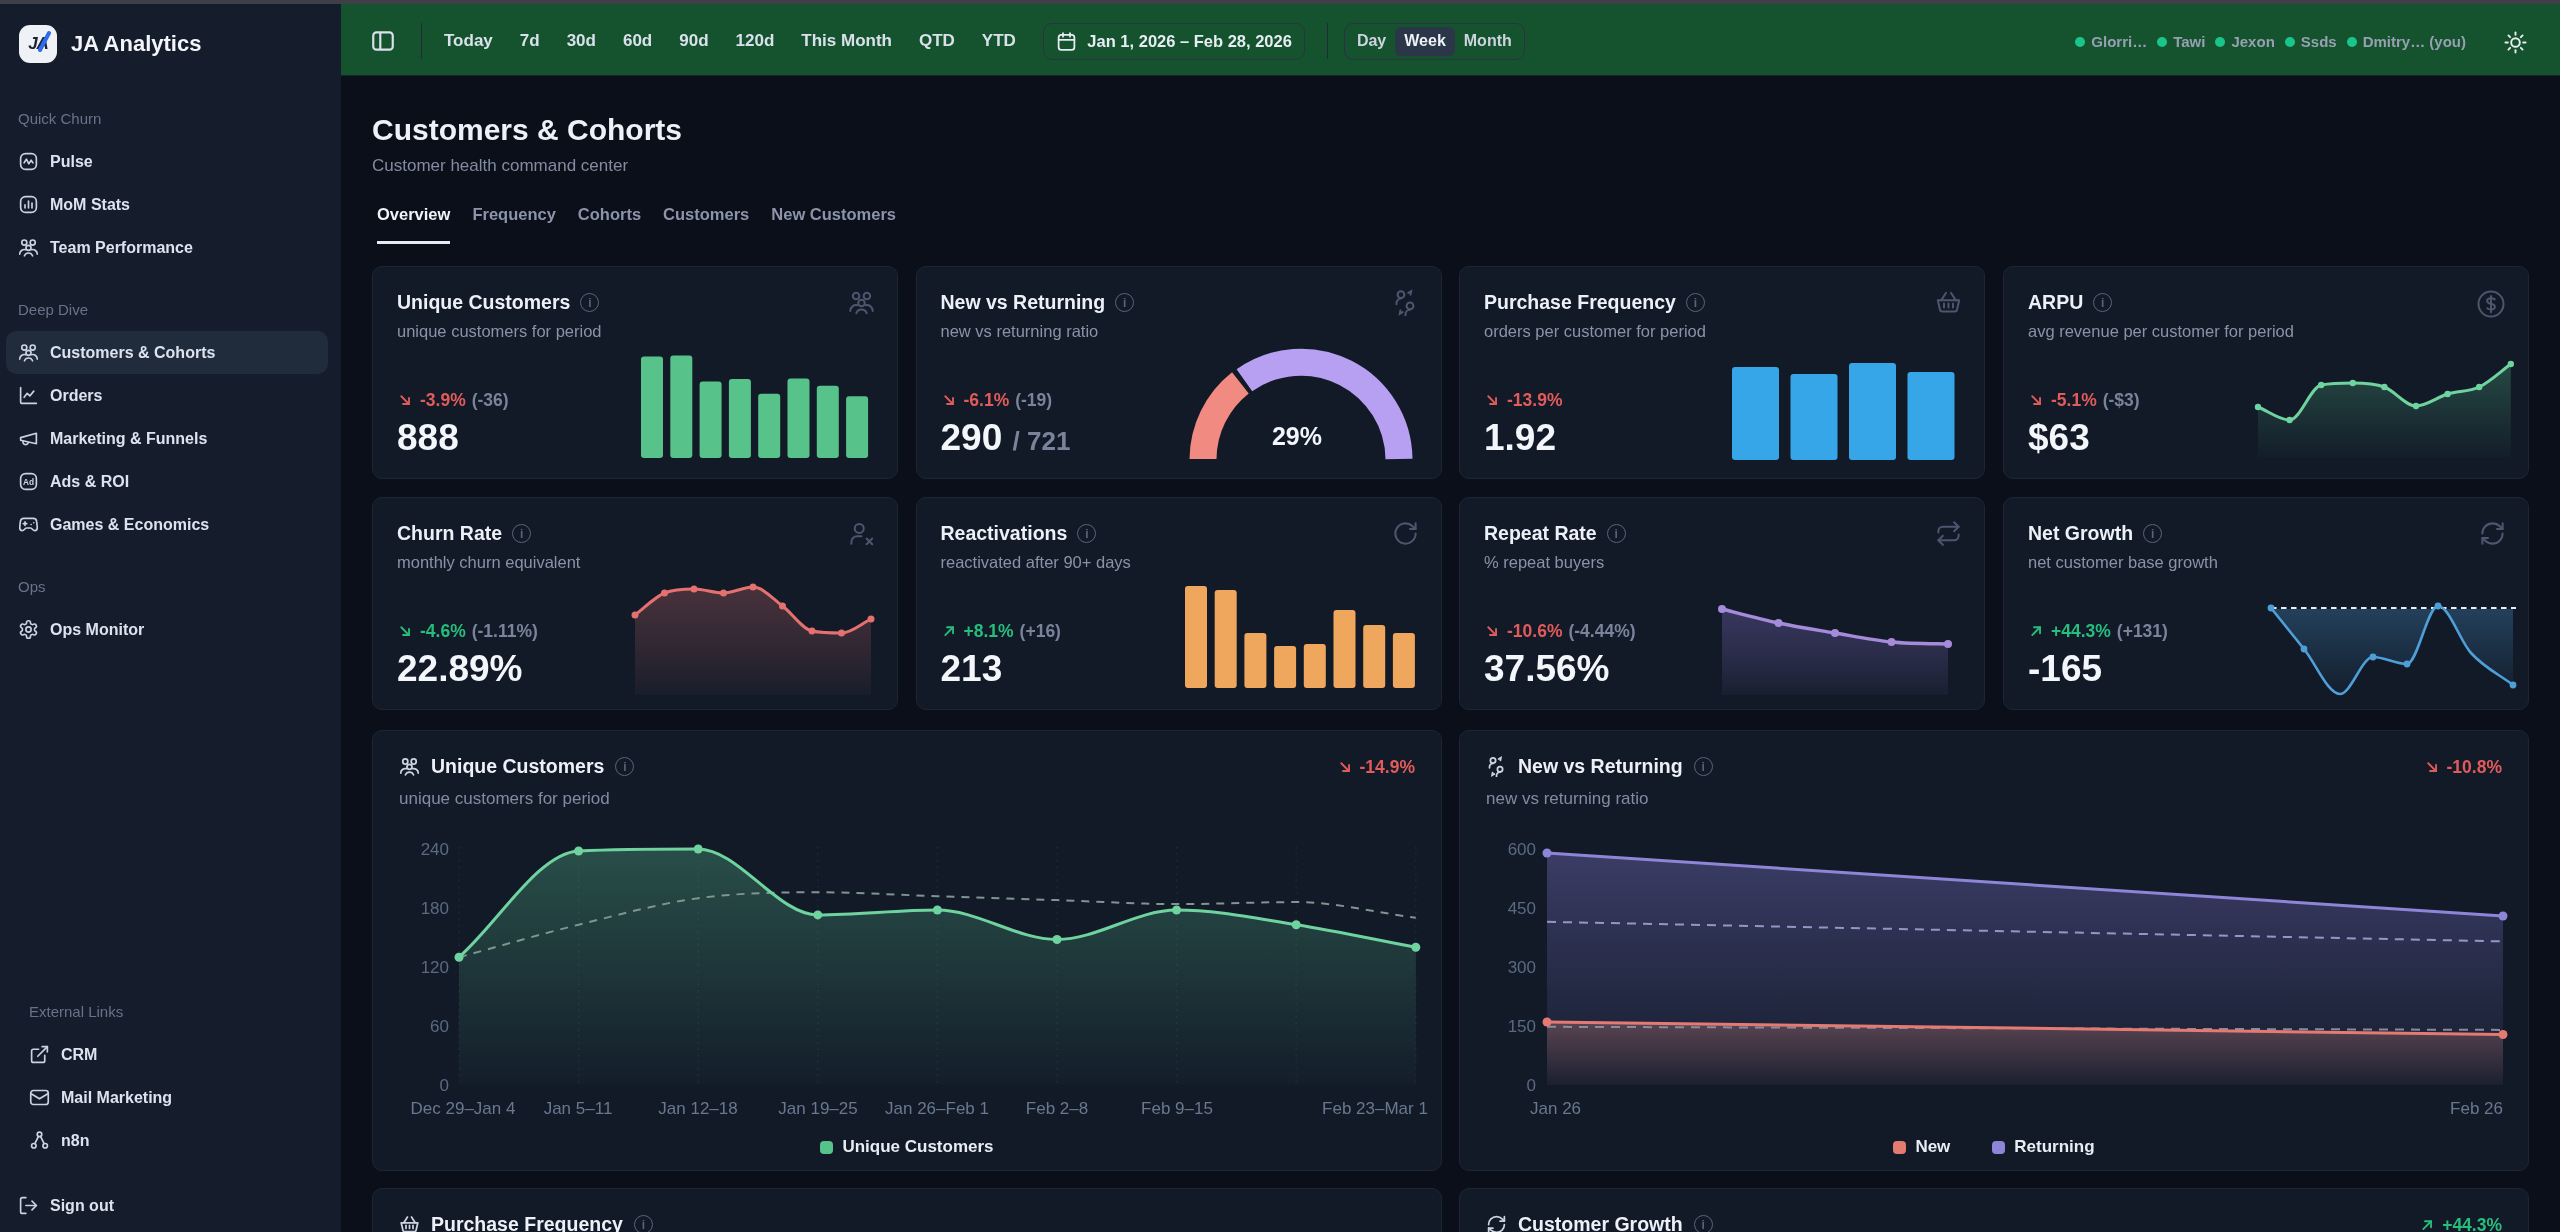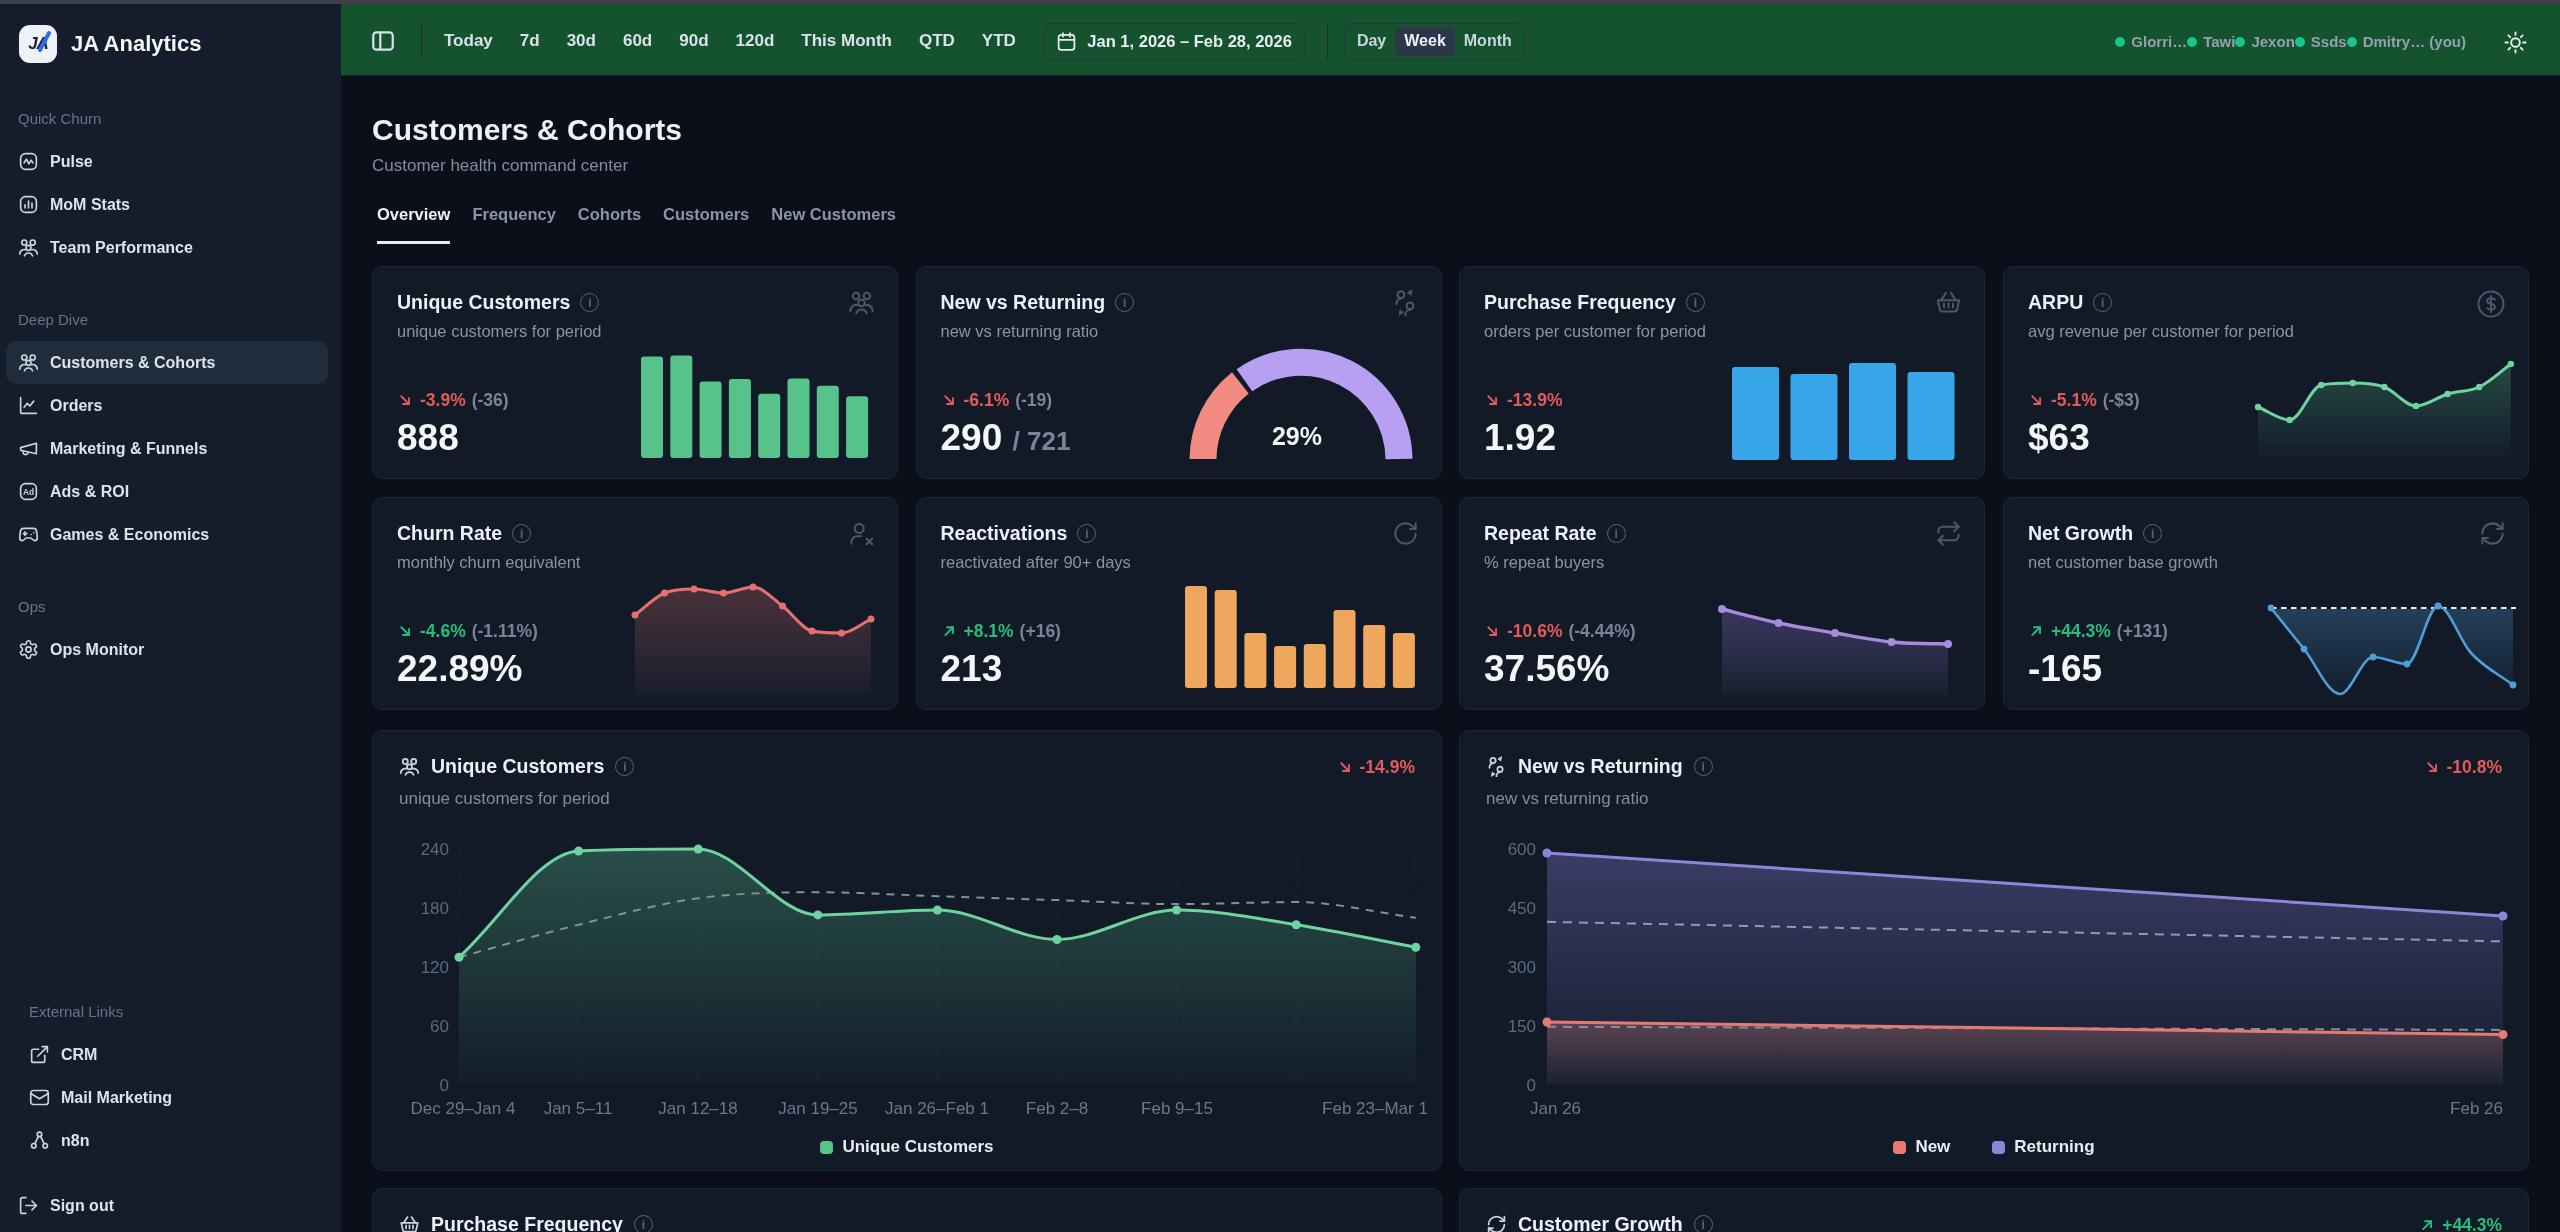--- a/index.html
+++ b/index.html
@@ -4,35 +4,35 @@
 <style>
 * { margin:0; padding:0; box-sizing:border-box; }
 html,body { width:2560px; height:1232px; overflow:hidden; background:#0a0f1a; font-family:"Liberation Sans", sans-serif; }
 .topstrip { position:absolute; left:0; top:0; width:2560px; height:4px; background:#3e3f48; z-index:50; }
 
 .sidebar { position:absolute; left:0; top:0; width:341px; height:1232px; background:#151c2b; z-index:10; }
 .logo-row { display:flex; align-items:center; gap:14px; padding:25px 0 0 19px; }
 .logo-badge { width:38px; height:38px; background:#eef1f6; border-radius:11px; display:flex; align-items:center; justify-content:center; position:relative; font-weight:bold; font-style:italic; font-size:17px; color:#1a2335; letter-spacing:-1px; }
 .logo-badge .slash { position:absolute; right:5px; top:5px; width:14px; height:22px; }
 .logo-title { color:#f2f5f9; font-size:22px; font-weight:bold; }
-.side-label { color:#68738a; font-size:15px; padding:0 0 0 18px; margin-top:42px; margin-bottom:13px; }
+.side-label { color:#68738a; font-size:15px; padding:0 0 0 18px; margin-top:32px; margin-bottom:13px; }
 .side-item { display:flex; align-items:center; gap:11px; height:43px; padding-left:18px; color:#dde3ee; font-size:16px; font-weight:bold; }
 .side-item svg { width:21px; height:21px; stroke:#ccd3e0; flex:none; }
 .side-item.active { background:#202b3c; border-radius:10px; margin:0 13px 0 6px; padding-left:12px; }
 .side-bottom { position:absolute; left:0; bottom:5px; width:100%; }
 
 .topbar { position:absolute; left:341px; top:0; width:2219px; height:76px; background:#14532d; border-bottom:1px solid #1b2332; display:flex; align-items:center; padding-top:7px; z-index:5; }
 .tb-toggle { margin-left:29px; width:26px; height:26px; }
 .tb-sep { width:1px; height:36px; background:#222b3c; margin:0 22px 0 25px; }
 .tb-btn { color:#dbe1ec; font-size:17px; font-weight:bold; margin:0 13.5px; }
 .tb-datebox { display:flex; align-items:center; gap:10px; border:1px solid #2a3344; border-radius:9px; height:37px; padding:0 12px; margin-left:14px; color:#e8ecf4; font-size:16.5px; font-weight:bold; }
 .tb-seg { display:flex; align-items:center; border:1px solid #2a3344; border-radius:9px; height:37px; padding:0 3px; margin-left:0; }
 .tb-seg .opt { color:#cdd4e0; font-size:16px; font-weight:bold; padding:0 9px; height:29px; display:flex; align-items:center; border-radius:6px; }
 .tb-seg .opt.on { background:#2b3648; color:#eef1f6; }
-.tb-users { position:absolute; right:94px; top:7px; height:69px; display:flex; align-items:center; }
+.tb-users { position:absolute; right:94px; top:7px; height:69px; display:flex; align-items:center; gap:10px; }
 .tb-user { display:flex; align-items:center; gap:6px; color:#97a0b2; font-size:15px; font-weight:bold; }
 .tb-user .dot { width:10px; height:10px; border-radius:50%; background:#19c58b; }
 .tb-theme { position:absolute; right:33px; top:31px; }
 
 .main { position:absolute; left:341px; top:77px; width:2219px; height:1155px; background:#0a0f1a; }
 .page-title { color:#eef1f7; font-size:30px; font-weight:bold; margin:36px 0 0 31px; }
 .page-sub { color:#828ca0; font-size:17px; margin:9px 0 0 31px; }
 .tabs { display:flex; gap:22px; margin:29px 0 0 36px; border-bottom:0; }
 .tab { color:#8b94a8; font-size:16.5px; font-weight:bold; padding-bottom:17px; }
 .tab.on { color:#f0f3f8; border-bottom:3px solid #e8ecf2; }

